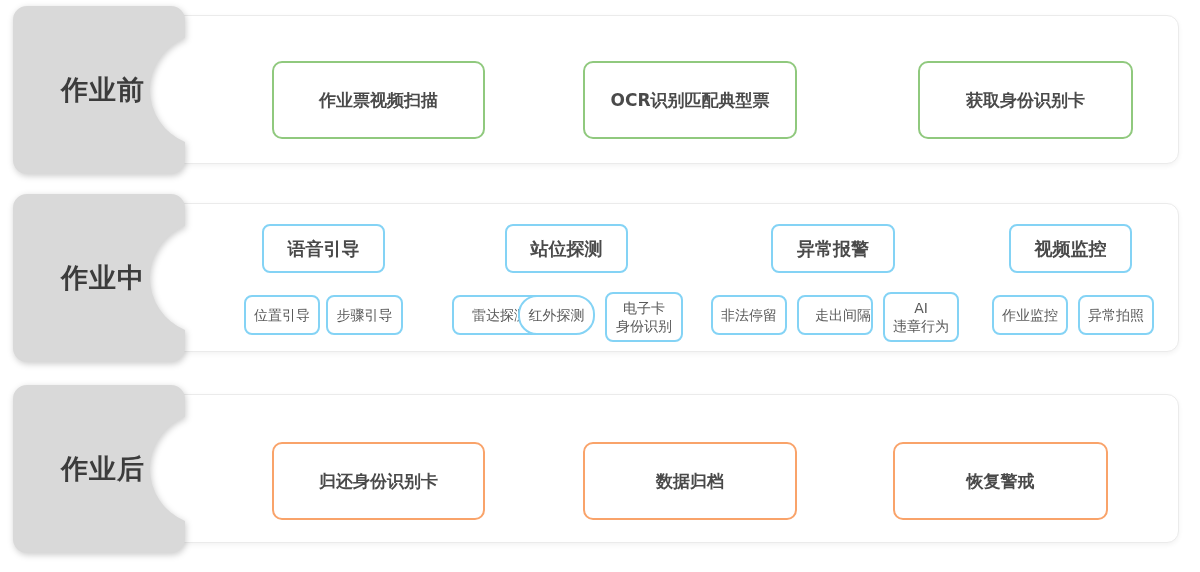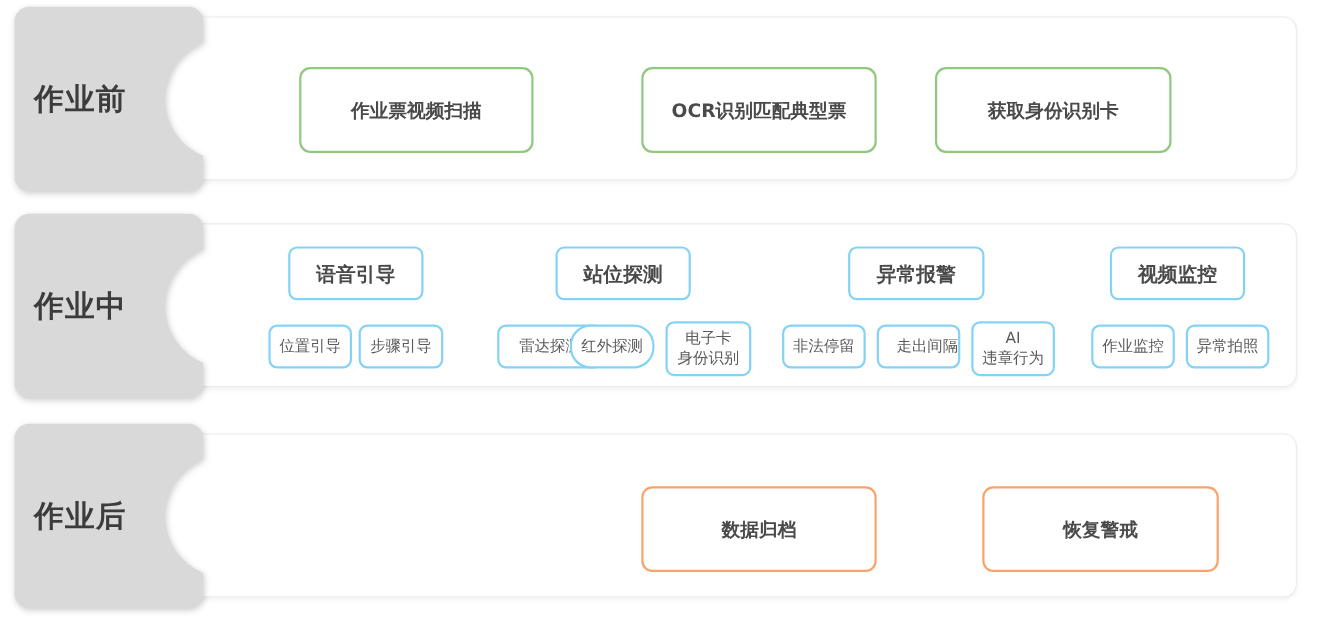--- a/index.html
+++ b/index.html
@@ -30,21 +30,21 @@
     left: 13px; top: 0;
     width: 172px; height: 168px;
     z-index: 2;
     filter: drop-shadow(1px 2px 3px rgba(0,0,0,0.20));
   }
   .tab svg { display: block; width: 172px; height: 168px; }
   .tab-shape { fill: var(--tab-gray, #d9d9d9); }
   .tab-label {
     position: absolute; left: 0; top: 0; right: 40px; bottom: 0;
     display: flex; align-items: center;
-    padding-left: 18px;
+    padding-left: 48px;
     font-size: 27px; font-weight: bold;
     letter-spacing: 1px;
     color: var(--tab-text, #3c3c3c);
   }
 
   .box {
     position: absolute;
     z-index: 3;
     box-sizing: border-box;
     background: #ffffff;
@@ -87,21 +87,21 @@
   <div class="row row-before">
     <div class="panel"></div>
     <div class="tab">
       <svg viewBox="0 0 172 168">
         <path class="tab-shape" d="M14,0 H158 A14,14 0 0 1 172,14 V32.1 A56,56 0 0 0 172,135.9 V154 A14,14 0 0 1 158,168 H14 A14,14 0 0 1 0,154 V14 A14,14 0 0 1 14,0 Z"></path>
       </svg>
       <div class="tab-label">作业前</div>
     </div>
     <div class="box mainbox" style="left:272px;width:213px;">作业票视频扫描</div>
     <div class="box mainbox" style="left:583px;width:214px;">OCR识别匹配典型票</div>
-    <div class="box mainbox" style="left:850px;width:215px;">获取身份识别卡</div>
+    <div class="box mainbox" style="left:918px;width:215px;">获取身份识别卡</div>
   </div>
 
   <div class="row row-during">
     <div class="panel"></div>
     <div class="tab">
       <svg viewBox="0 0 172 168">
         <path class="tab-shape" d="M14,0 H158 A14,14 0 0 1 172,14 V32.1 A56,56 0 0 0 172,135.9 V154 A14,14 0 0 1 158,168 H14 A14,14 0 0 1 0,154 V14 A14,14 0 0 1 14,0 Z"></path>
       </svg>
       <div class="tab-label">作业中</div>
     </div>
@@ -128,17 +128,18 @@
   </div>
 
   <div class="row row-after">
     <div class="panel"></div>
     <div class="tab">
       <svg viewBox="0 0 172 168">
         <path class="tab-shape" d="M14,0 H158 A14,14 0 0 1 172,14 V32.1 A56,56 0 0 0 172,135.9 V154 A14,14 0 0 1 158,168 H14 A14,14 0 0 1 0,154 V14 A14,14 0 0 1 14,0 Z"></path>
       </svg>
       <div class="tab-label">作业后</div>
     </div>
+    <div class="box mainbox" style="left:272px;width:213px;top:57px;">归还身份识别卡</div>
     <div class="box mainbox" style="left:583px;width:214px;top:57px;">数据归档</div>
     <div class="box mainbox" style="left:893px;width:215px;top:57px;">恢复警戒</div>
   </div>
 
 </div>
 
 </body></html>

